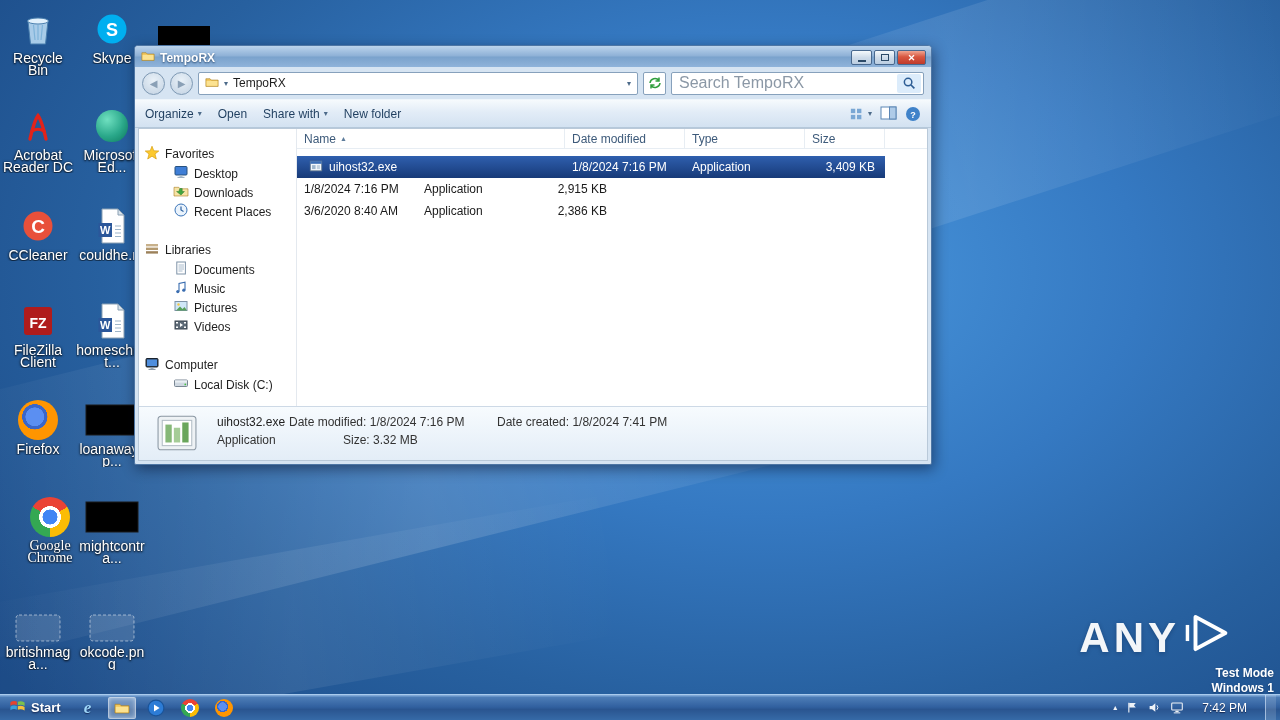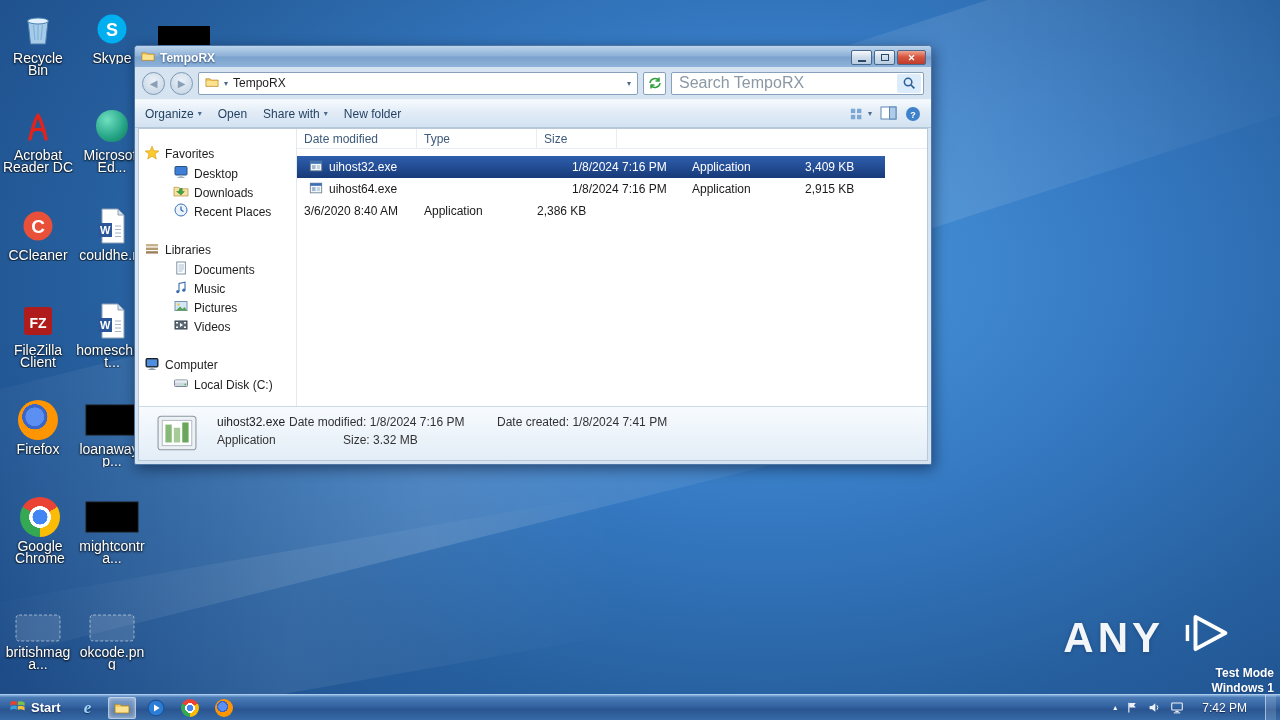--- a/index.html
+++ b/index.html
@@ -48,30 +48,30 @@
 #list-pane{flex:1;display:flex;flex-direction:column}
 #col-headers{height:20px;display:flex;border-bottom:1px solid #e7edf3;font-size:12px;color:#3d5a7a}
 .colh{display:flex;align-items:center;padding:0 7px;border-right:1px solid #e7edf3;position:relative}
 .sortmark{font-size:7px;color:#5e7d9c;margin-left:4px}
 #file-rows{margin-top:7px}
 .frow{display:flex;align-items:center;height:22px;font-size:12px;color:#1a1a1a;width:588px}
 .frow.sel{background:linear-gradient(#2f5fae,#173a78);color:#fff}
 .c-name{width:268px;display:flex;align-items:center;gap:6px;padding-left:12px;overflow:hidden}
 .c-date{width:120px;padding-left:7px}
 .c-type{width:120px;padding-left:7px}
-.c-size{width:80px;text-align:left;padding-right:10px}
+.c-size{width:80px;text-align:right;padding-right:10px}
 #details{height:54px;border-top:1px solid #cdd9e6;background:linear-gradient(#f7fbfe,#e3edf7);position:relative;font-size:12px;color:#333}
 #d-bigicon{position:absolute;left:18px;top:8px}
 .d-name{position:absolute;left:78px;top:8px;color:#1e1e1e}
 .d-type{position:absolute;left:78px;top:26px}
 .d-mod{position:absolute;left:150px;top:8px}
 .d-size{position:absolute;left:204px;top:26px}
 .d-created{position:absolute;left:358px;top:8px}
 
-#wm-logo{position:absolute;top:610px;right:50px;display:flex;align-items:center;gap:20px;font-size:42px;font-weight:bold;letter-spacing:4px;color:rgba(255,255,255,.95);text-shadow:0 1px 4px rgba(0,20,50,.3)}
+#wm-logo{position:absolute;top:610px;right:50px;display:flex;align-items:center;gap:4px;font-size:42px;font-weight:bold;letter-spacing:4px;color:rgba(255,255,255,.95);text-shadow:0 1px 4px rgba(0,20,50,.3)}
 #wm-sub{position:absolute;right:6px;top:666px;text-align:right;color:#fff;text-shadow:0 1px 2px rgba(0,20,50,.4)}
 #wm-sub .l1,#wm-sub .l2{font-size:12px;font-weight:bold;line-height:15px}
 #wm-sub .l3{font-size:11px;line-height:14px}
 
 #taskbar{position:absolute;left:0;bottom:0;width:1280px;height:26px;display:flex;align-items:flex-end;background:linear-gradient(#8ab2de 0,#4c7cb6 10%,#31609f 48%,#2a5590 58%,#366aa7 100%);border-top:1px solid #a9cbee}
 #start{display:flex;align-items:center;gap:5px;padding:0 9px;height:100%}
 #start-label{font-size:13px;font-weight:bold;color:#fff;text-shadow:0 1px 2px rgba(0,0,30,.6)}
 #task-apps{display:flex;align-items:center;gap:6px;margin-left:4px;height:100%}
 .tapp{width:28px;height:22px;display:flex;align-items:center;justify-content:center;border-radius:2px}
 .tapp.active{background:rgba(255,255,255,.28);border:1px solid rgba(255,255,255,.5);box-shadow:inset 0 0 4px rgba(255,255,255,.5)}
@@ -173,21 +173,21 @@
         <div class="dlbl">Firefox</div>
       </div>
       <div class="dicon" style="left: 76px; top: 399px;">
         <div class="dimg" style="height:42px">
           <svg width="54" height="32" viewBox="0 0 54 32">
             <rect x="1" y="1" width="52" height="30" fill="#000" stroke="#1a1a1a"></rect>
           </svg>
         </div>
         <div class="dlbl">loanaway.jp...</div>
       </div>
-      <div class="dicon" style="left: 4px; top: 496px;">
+      <div class="dicon" style="left: 14px; top: 496px; font-family: Liberation Serif, serif;">
         <div class="dimg" style="height:42px">
           <span class="chrome-ball" style="width:40px;height:40px"></span>
         </div>
         <div class="dlbl">Google Chrome</div>
       </div>
       <div class="dicon" style="left: 76px; top: 496px;">
         <div class="dimg" style="height:42px">
           <svg width="54" height="32" viewBox="0 0 54 32">
             <rect x="1" y="1" width="52" height="30" fill="#000" stroke="#1a1a1a"></rect>
           </svg>
@@ -409,20 +409,24 @@
             <div class="nav-group">
               <span><svg width="16" height="16" viewBox="0 0 16 16">
                   <circle cx="8" cy="8" r="6" fill="#dff0fa" stroke="#2d6da8"></circle>
                   <path d="M2 8 h12 M8 2 a8.5 8.5 0 0 1 0 12 M8 2 a8.5 8.5 0 0 0 0 12" stroke="#2d6da8" stroke-width="0.8" fill="none"></path>
                 </svg></span>
               <span>Network</span>
             </div>
           </div>
         <div id="list-pane">
           <div id="col-headers">
+              <div class="colh" style="width: 268px;">
+                <span>Name</span>
+                <span class="sortmark">▲</span>
+              </div>
               <div class="colh" style="width: 120px;">
                 <span>Date modified</span>
               </div>
               <div class="colh" style="width: 120px;">
                 <span>Type</span>
               </div>
               <div class="colh" style="width: 80px;">
                 <span>Size</span>
               </div>
               <div class="colh" style="flex: 1 1 0%; border-right: none;"></div>
@@ -436,29 +440,20 @@
                       <rect x="3.5" y="7" width="4" height="4.5" fill="#9fb7cd"></rect>
                       <rect x="9" y="7" width="3.5" height="4.5" fill="#c3d2df"></rect>
                     </svg></span>
                   <span>uihost32.exe</span>
                 </div>
                 <div class="c-date">1/8/2024 7:16 PM</div>
                 <div class="c-type">Application</div>
                 <div class="c-size">3,409 KB</div>
               </div>
               <div class="frow">
-                <div class="c-name">
-                  <span><svg width="14" height="14" viewBox="0 0 16 16">
-                      <rect x="1.5" y="2.5" width="13" height="11" fill="#f4f8fb" stroke="#6b7f93"></rect>
-                      <rect x="1.5" y="2.5" width="13" height="3" fill="#3c6eb4"></rect>
-                      <rect x="3.5" y="7" width="4" height="4.5" fill="#9fb7cd"></rect>
-                      <rect x="9" y="7" width="3.5" height="4.5" fill="#c3d2df"></rect>
-                    </svg></span>
-                  <span>uihost64.exe</span>
-                </div>
                 <div class="c-date">1/8/2024 7:16 PM</div>
                 <div class="c-type">Application</div>
                 <div class="c-size">2,915 KB</div>
               </div>
               <div class="frow">
                 <div class="c-date">3/6/2020 8:40 AM</div>
                 <div class="c-type">Application</div>
                 <div class="c-size">2,386 KB</div>
               </div>
             </div>

